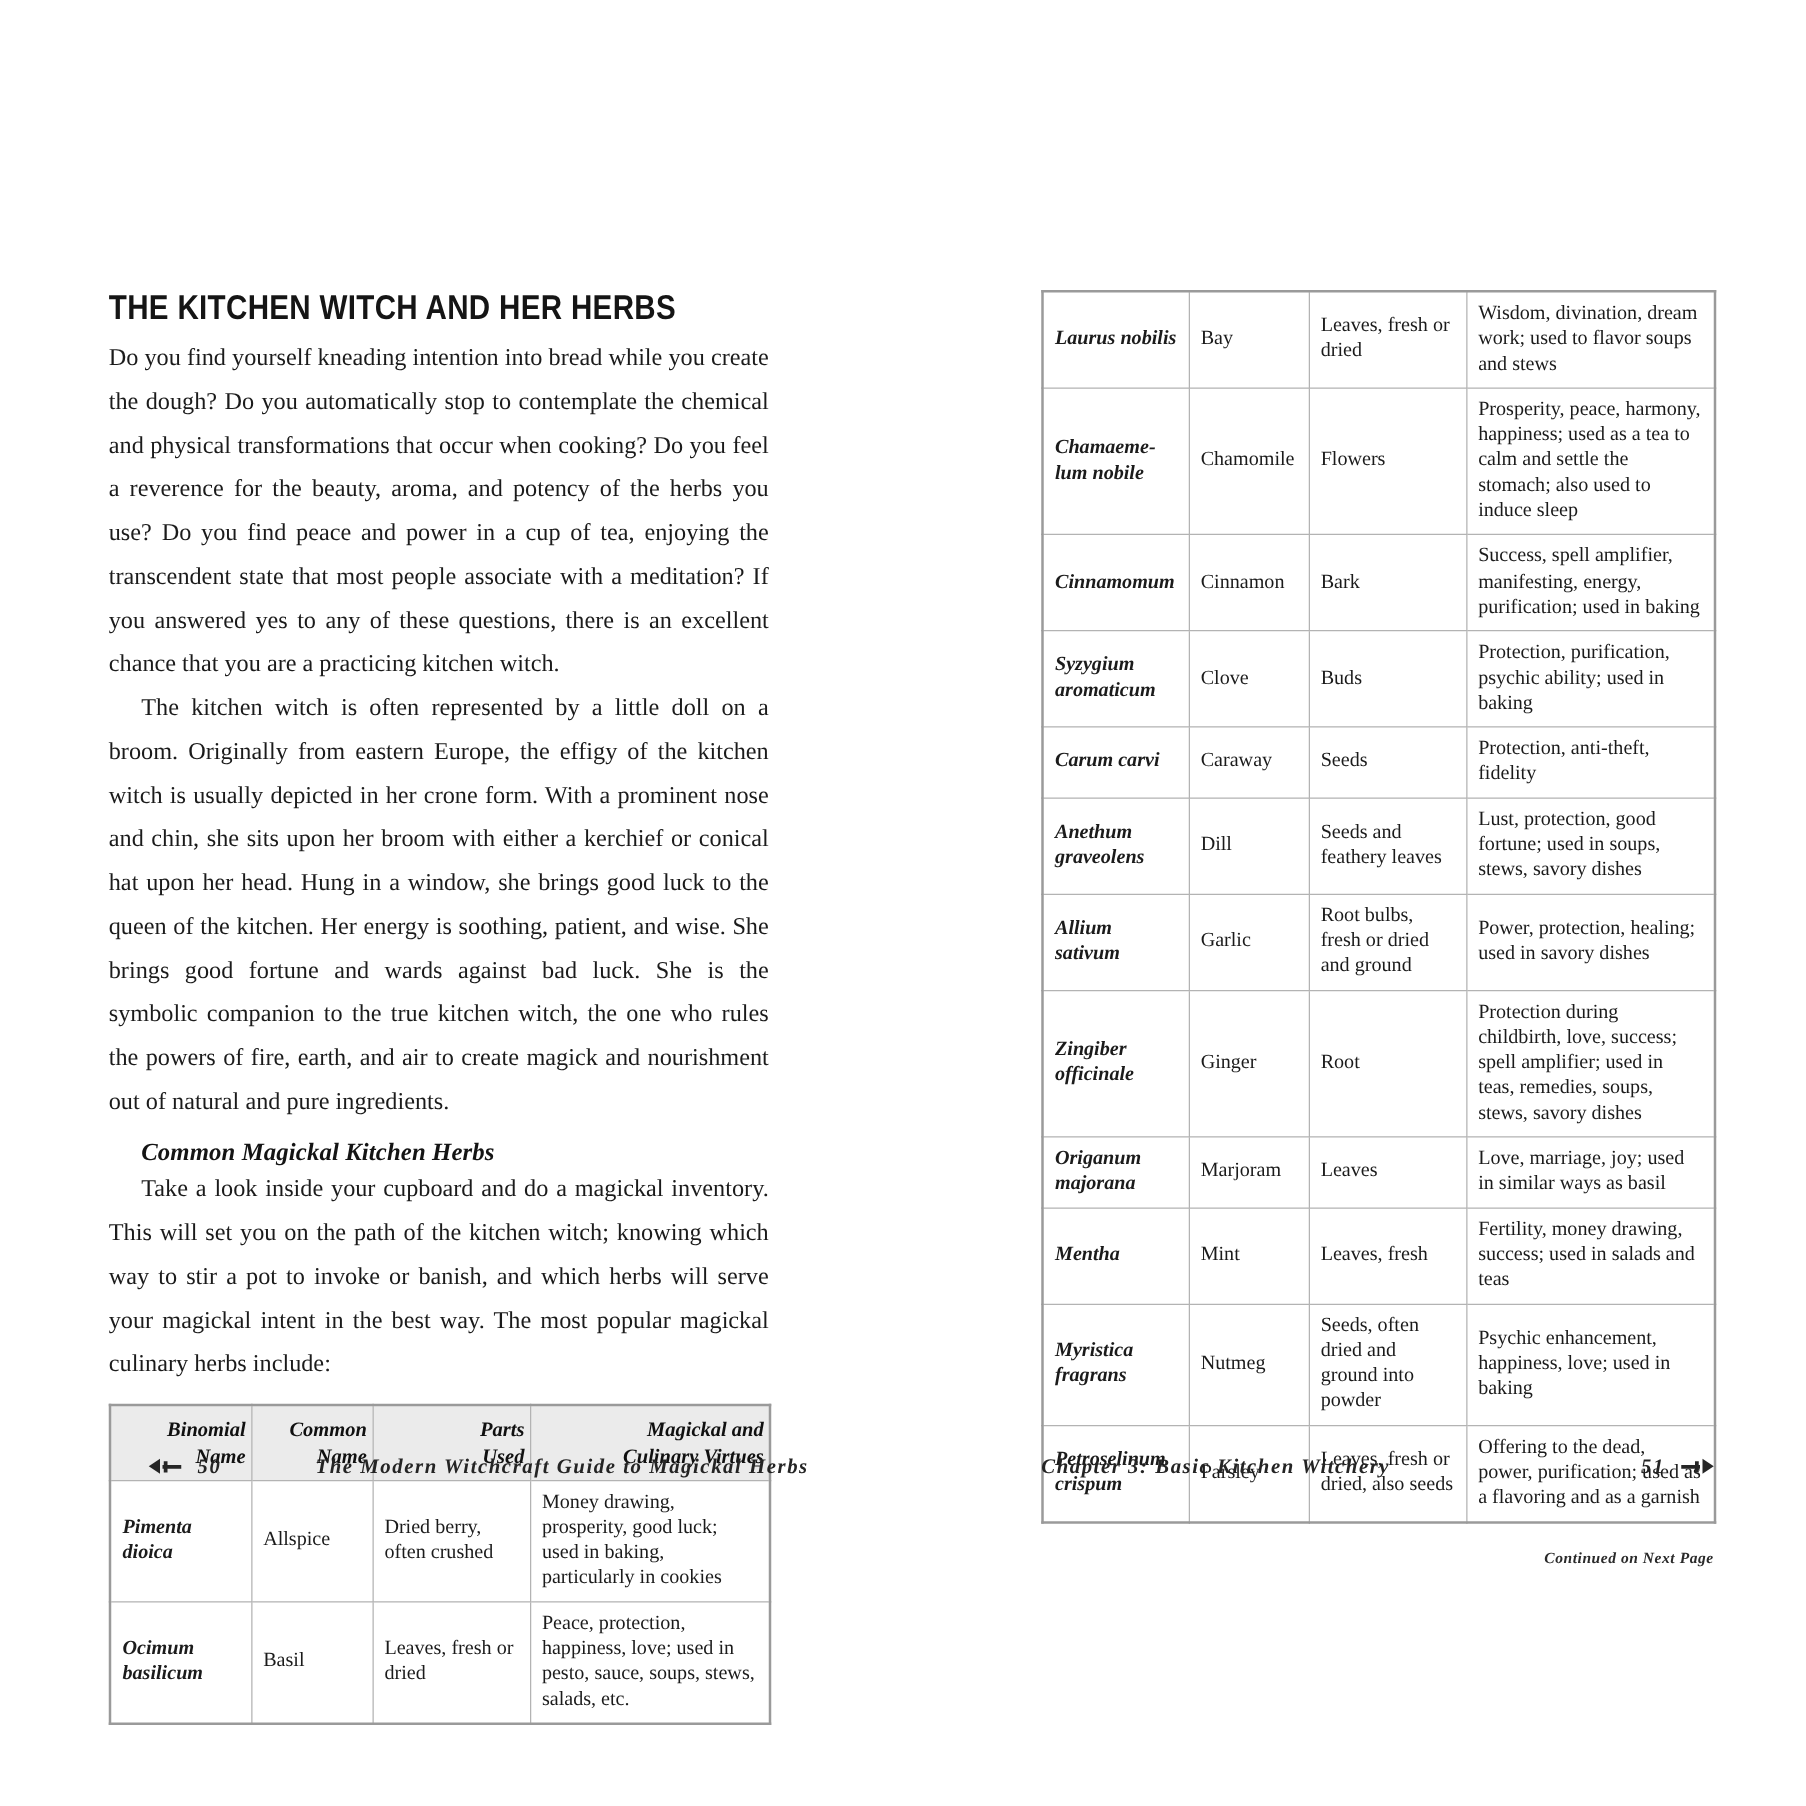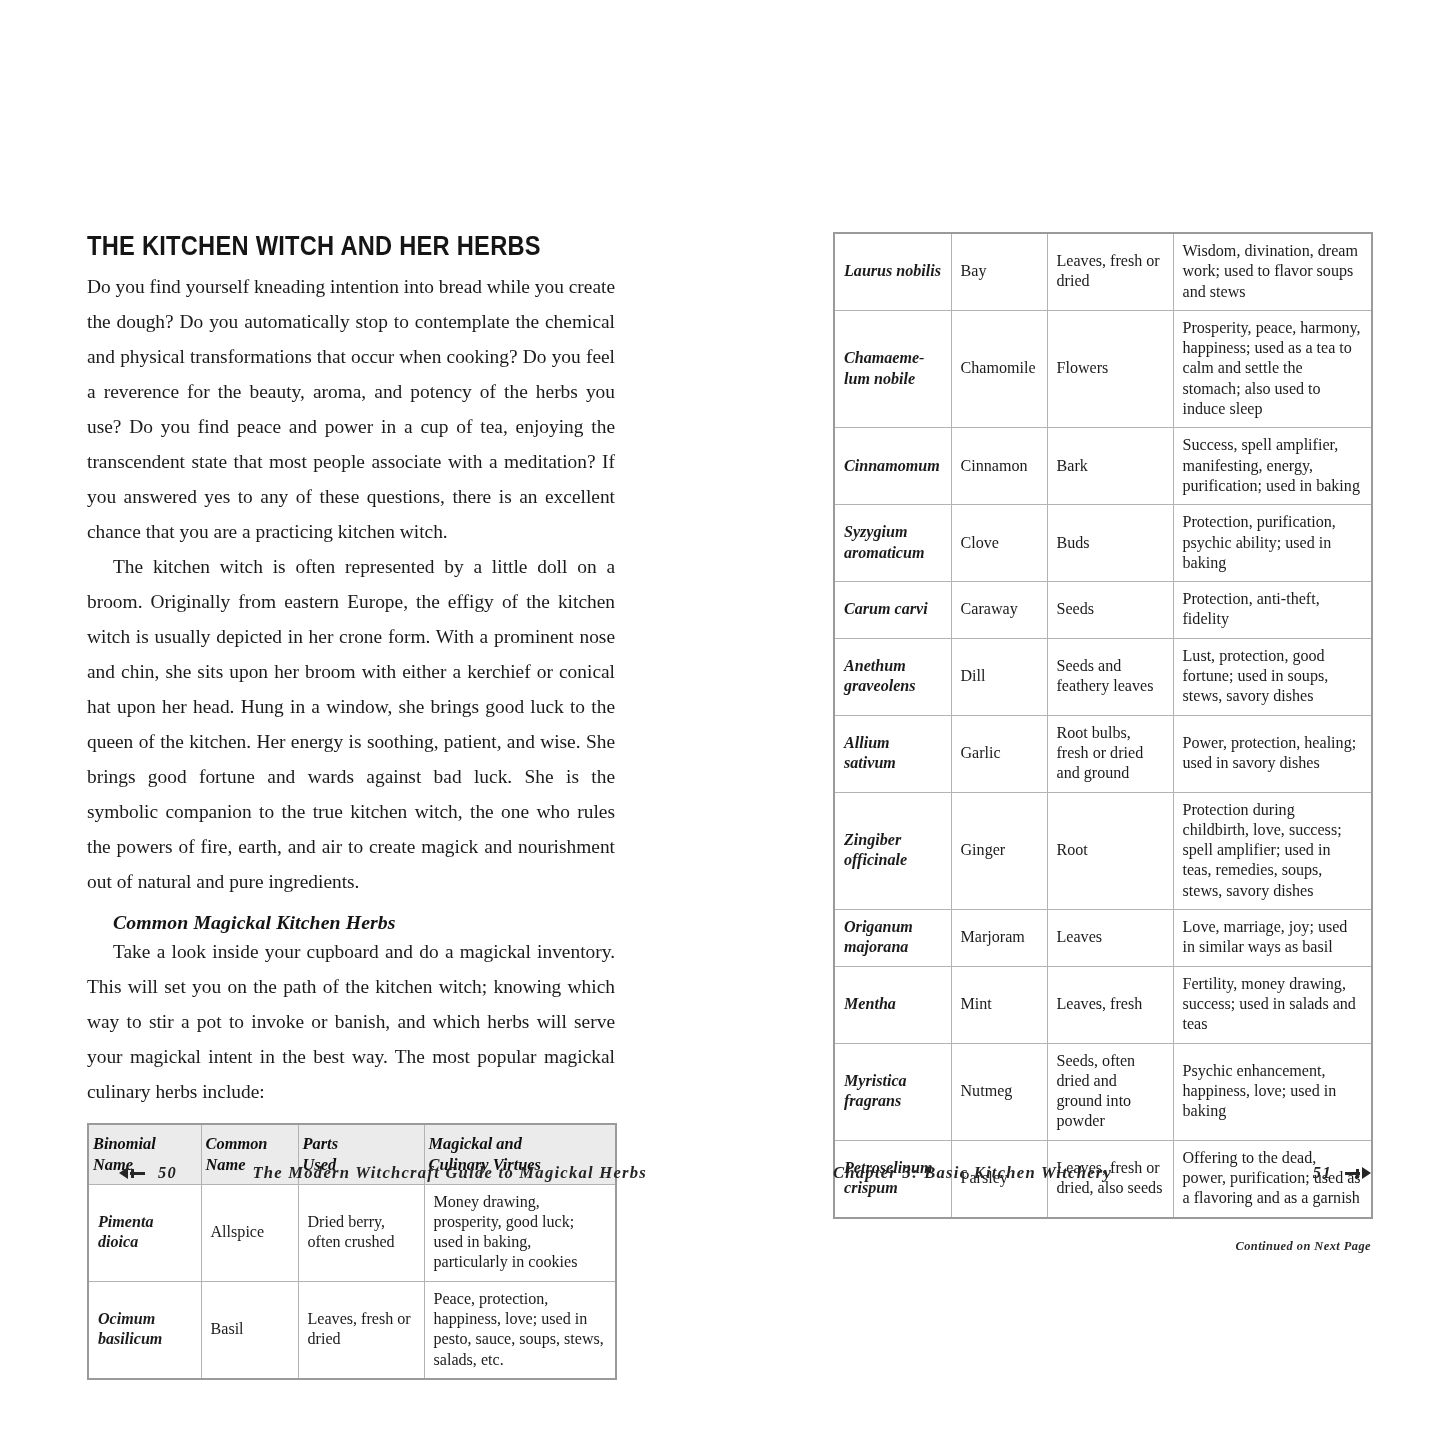--- a/index.html
+++ b/index.html
@@ -77,21 +77,21 @@
     border: 1px solid #b3b3b3;
     padding: 7px 8px 8px 9px;
     font-size: 16.1px;
     line-height: 20.3px;
     vertical-align: middle;
     color: #1b1b1b;
     text-align: left;
   }
   .herb-table thead th {
     background: #ebebeb;
-    text-align: left;
+    text-align: right;
     font-style: italic;
     font-weight: 700;
     font-size: 16.4px;
     line-height: 21px;
     padding: 8px 4px 9px 4px;
     color: #101010;
   }
   .col-binomial { font-style: italic; font-weight: 700; }
 
   

